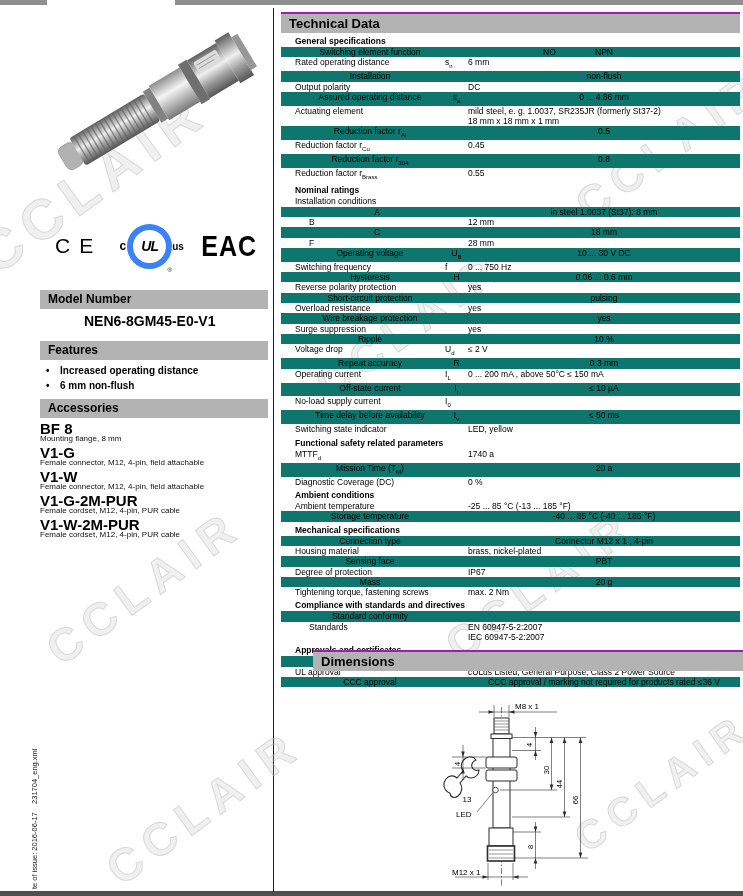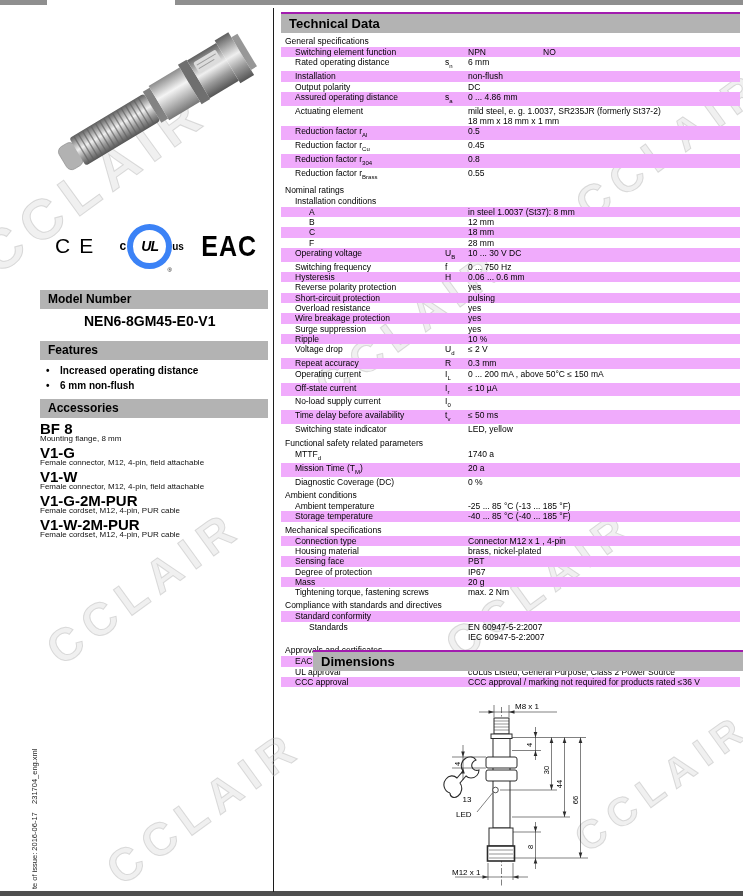--- a/index.html
+++ b/index.html
@@ -35,24 +35,24 @@
   .acc-list{position:absolute;left:40px;top:423px;width:226px;}
   .acc-item{margin-bottom:3px;}
   .acc-name{font-weight:bold;font-size:15px;line-height:11px;}
   .acc-desc{font-size:8px;line-height:10px;color:#111;}
   
   .rightcol{position:absolute;left:281px;top:12px;width:459px;}
   .bigbar{background:#b3b3b3;border-top:2px solid #a21caf;font-weight:bold;font-size:13px;
       line-height:19px;padding-left:8px;}
   .dimbar{position:absolute;left:281px;top:650px;width:459px;padding-left:32px;}
   .ttable{width:459px;}
-  .sechdr{font-weight:normal;font-size:8.5px;line-height:11px;margin-top:3px;padding-left:4px;}
+  .sechdr{font-weight:bold;font-size:8.5px;line-height:11px;margin-top:3px;padding-left:4px;margin-left:10px;}
   .trow{position:relative;display:grid;grid-template-columns:164px 23px auto;
       font-size:8.5px;line-height:10.3px;min-height:10.3px;}
-  .trow.shaded{background:#f0abfc;}
+  .trow.shaded{background:#0f766e;text-align:center;}
   .lbl{padding-left:14px;}
   .lbl.ind2{padding-left:28px;}
   sub{font-size:6px;}
   .val2{position:absolute;left:262px;top:0;}
   
   .sidenote{position:absolute;left:30px;top:889px;transform:rotate(-90deg);
       transform-origin:0 0;font-size:7.5px;white-space:pre;color:#222;width:260px;}
   svg text{font-family:"Liberation Sans",sans-serif;}
 </style>
 </head>

